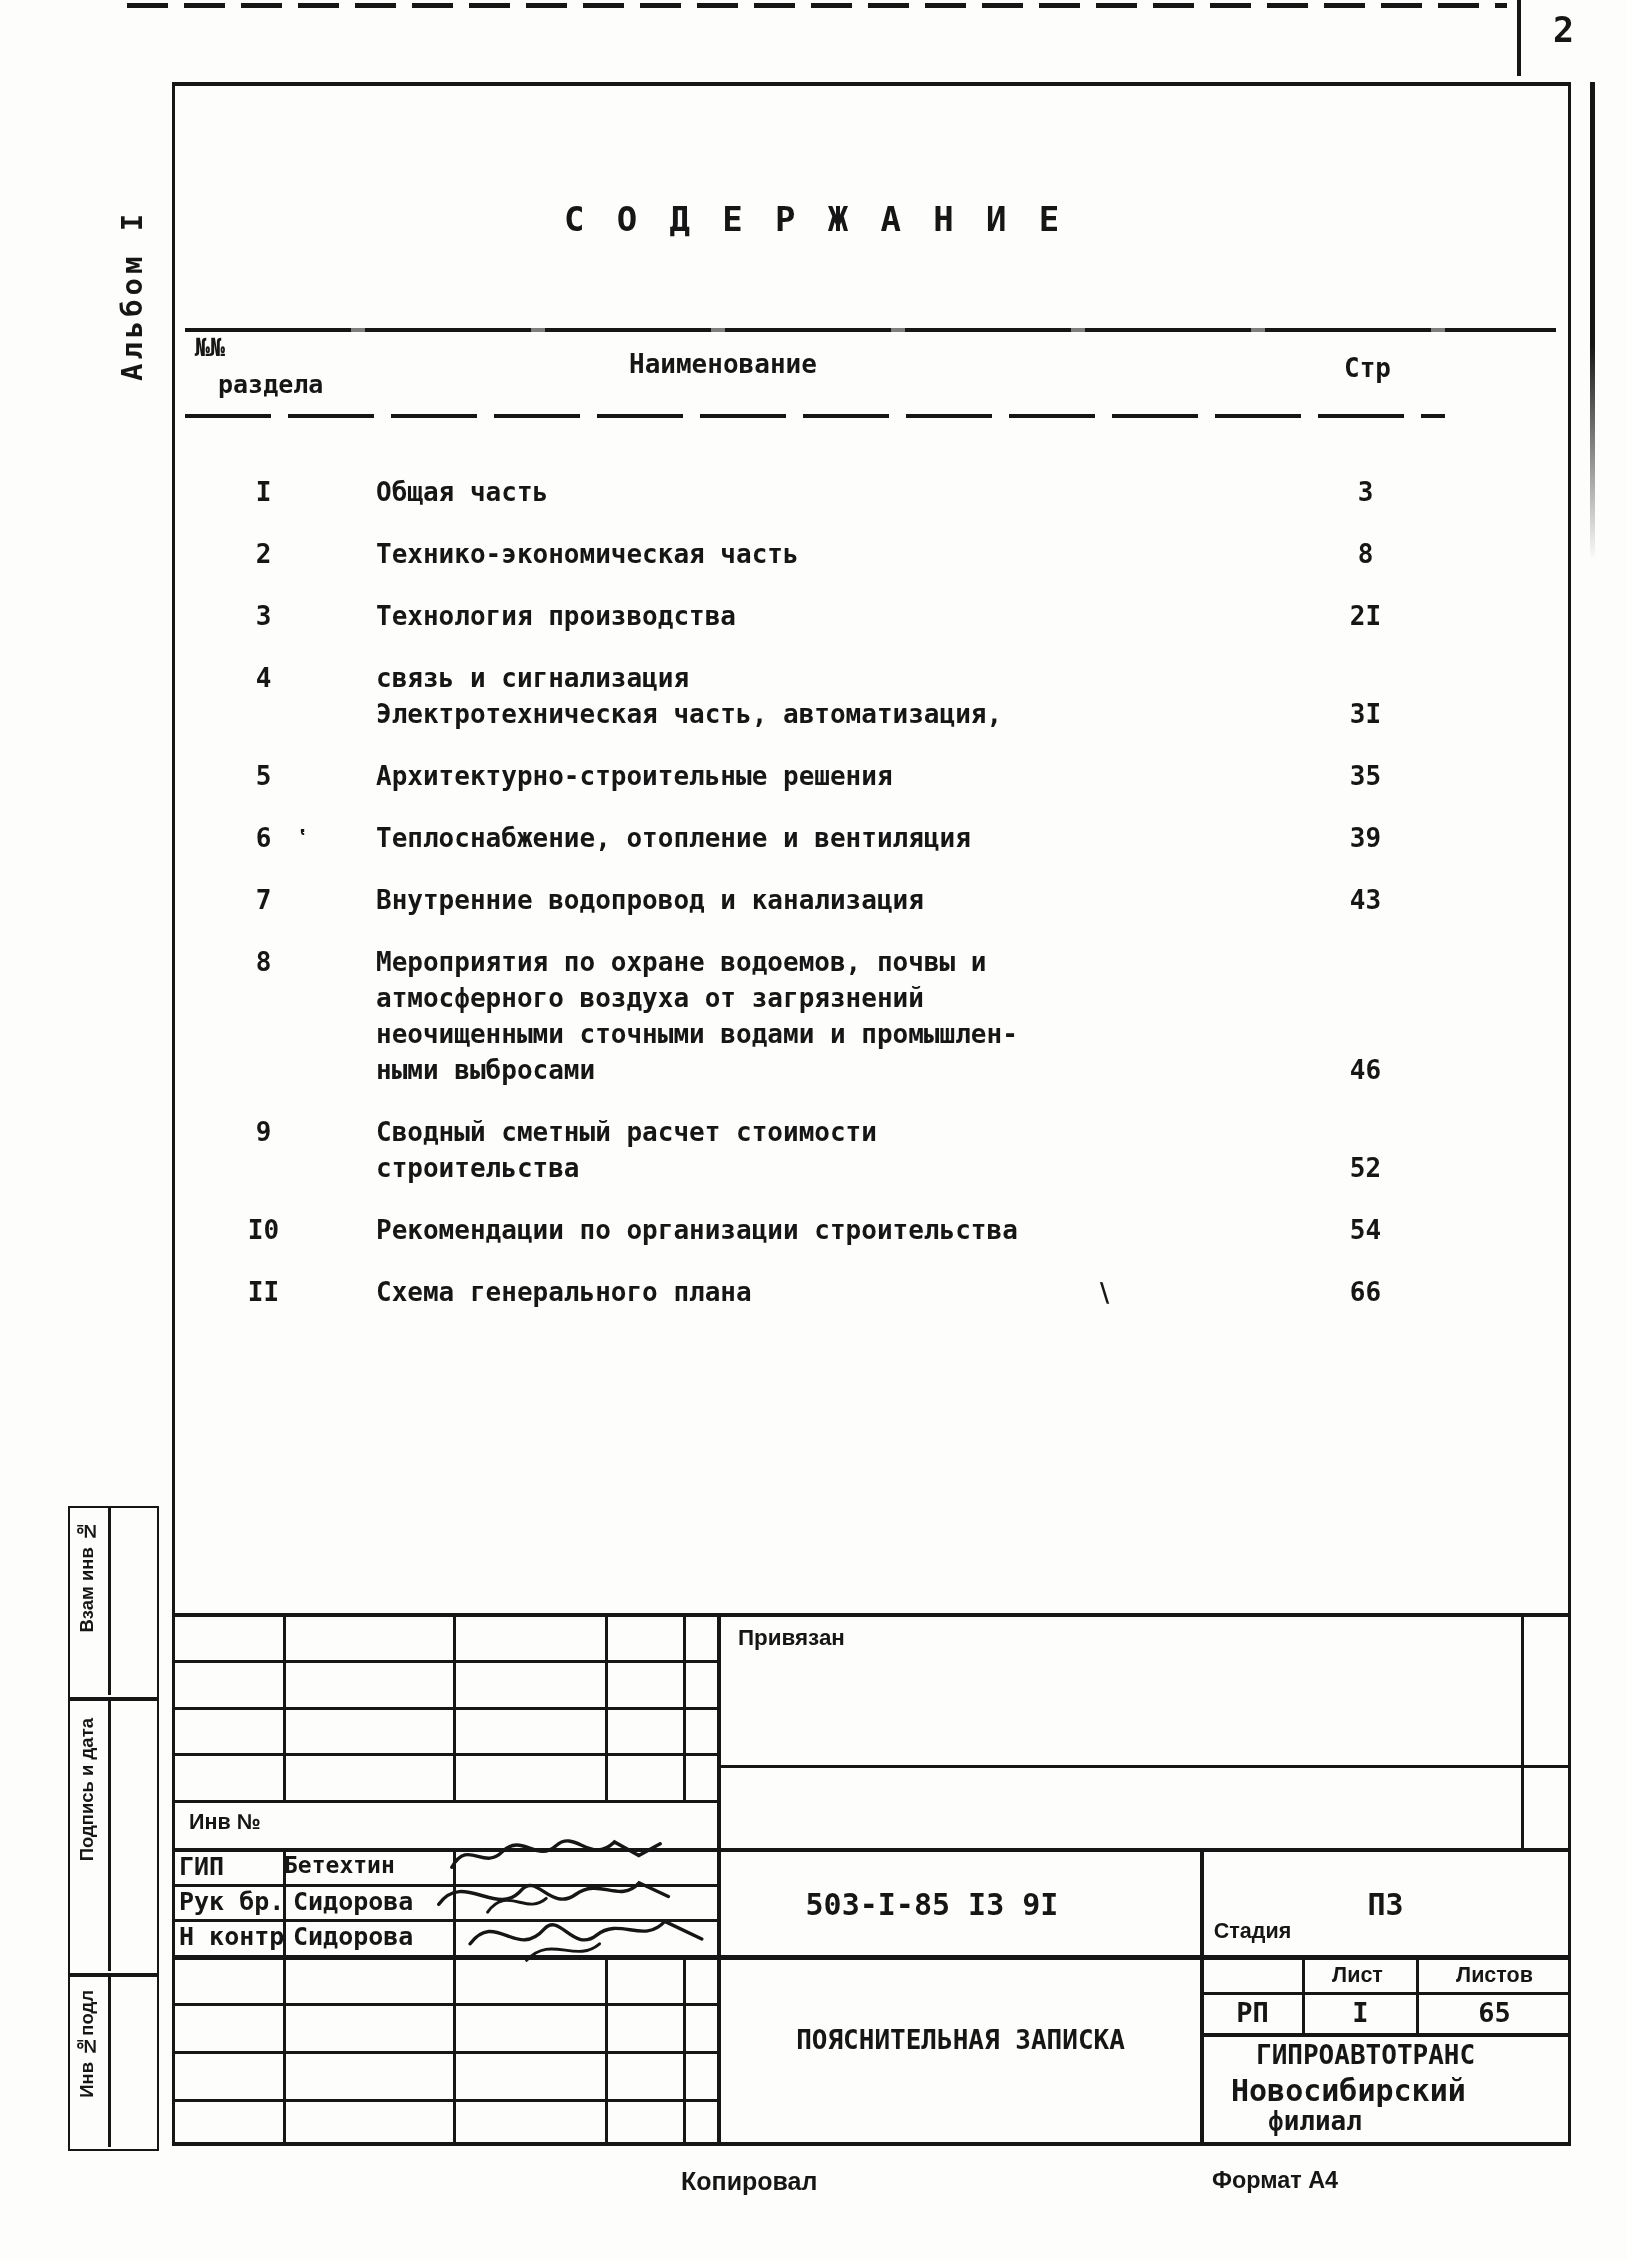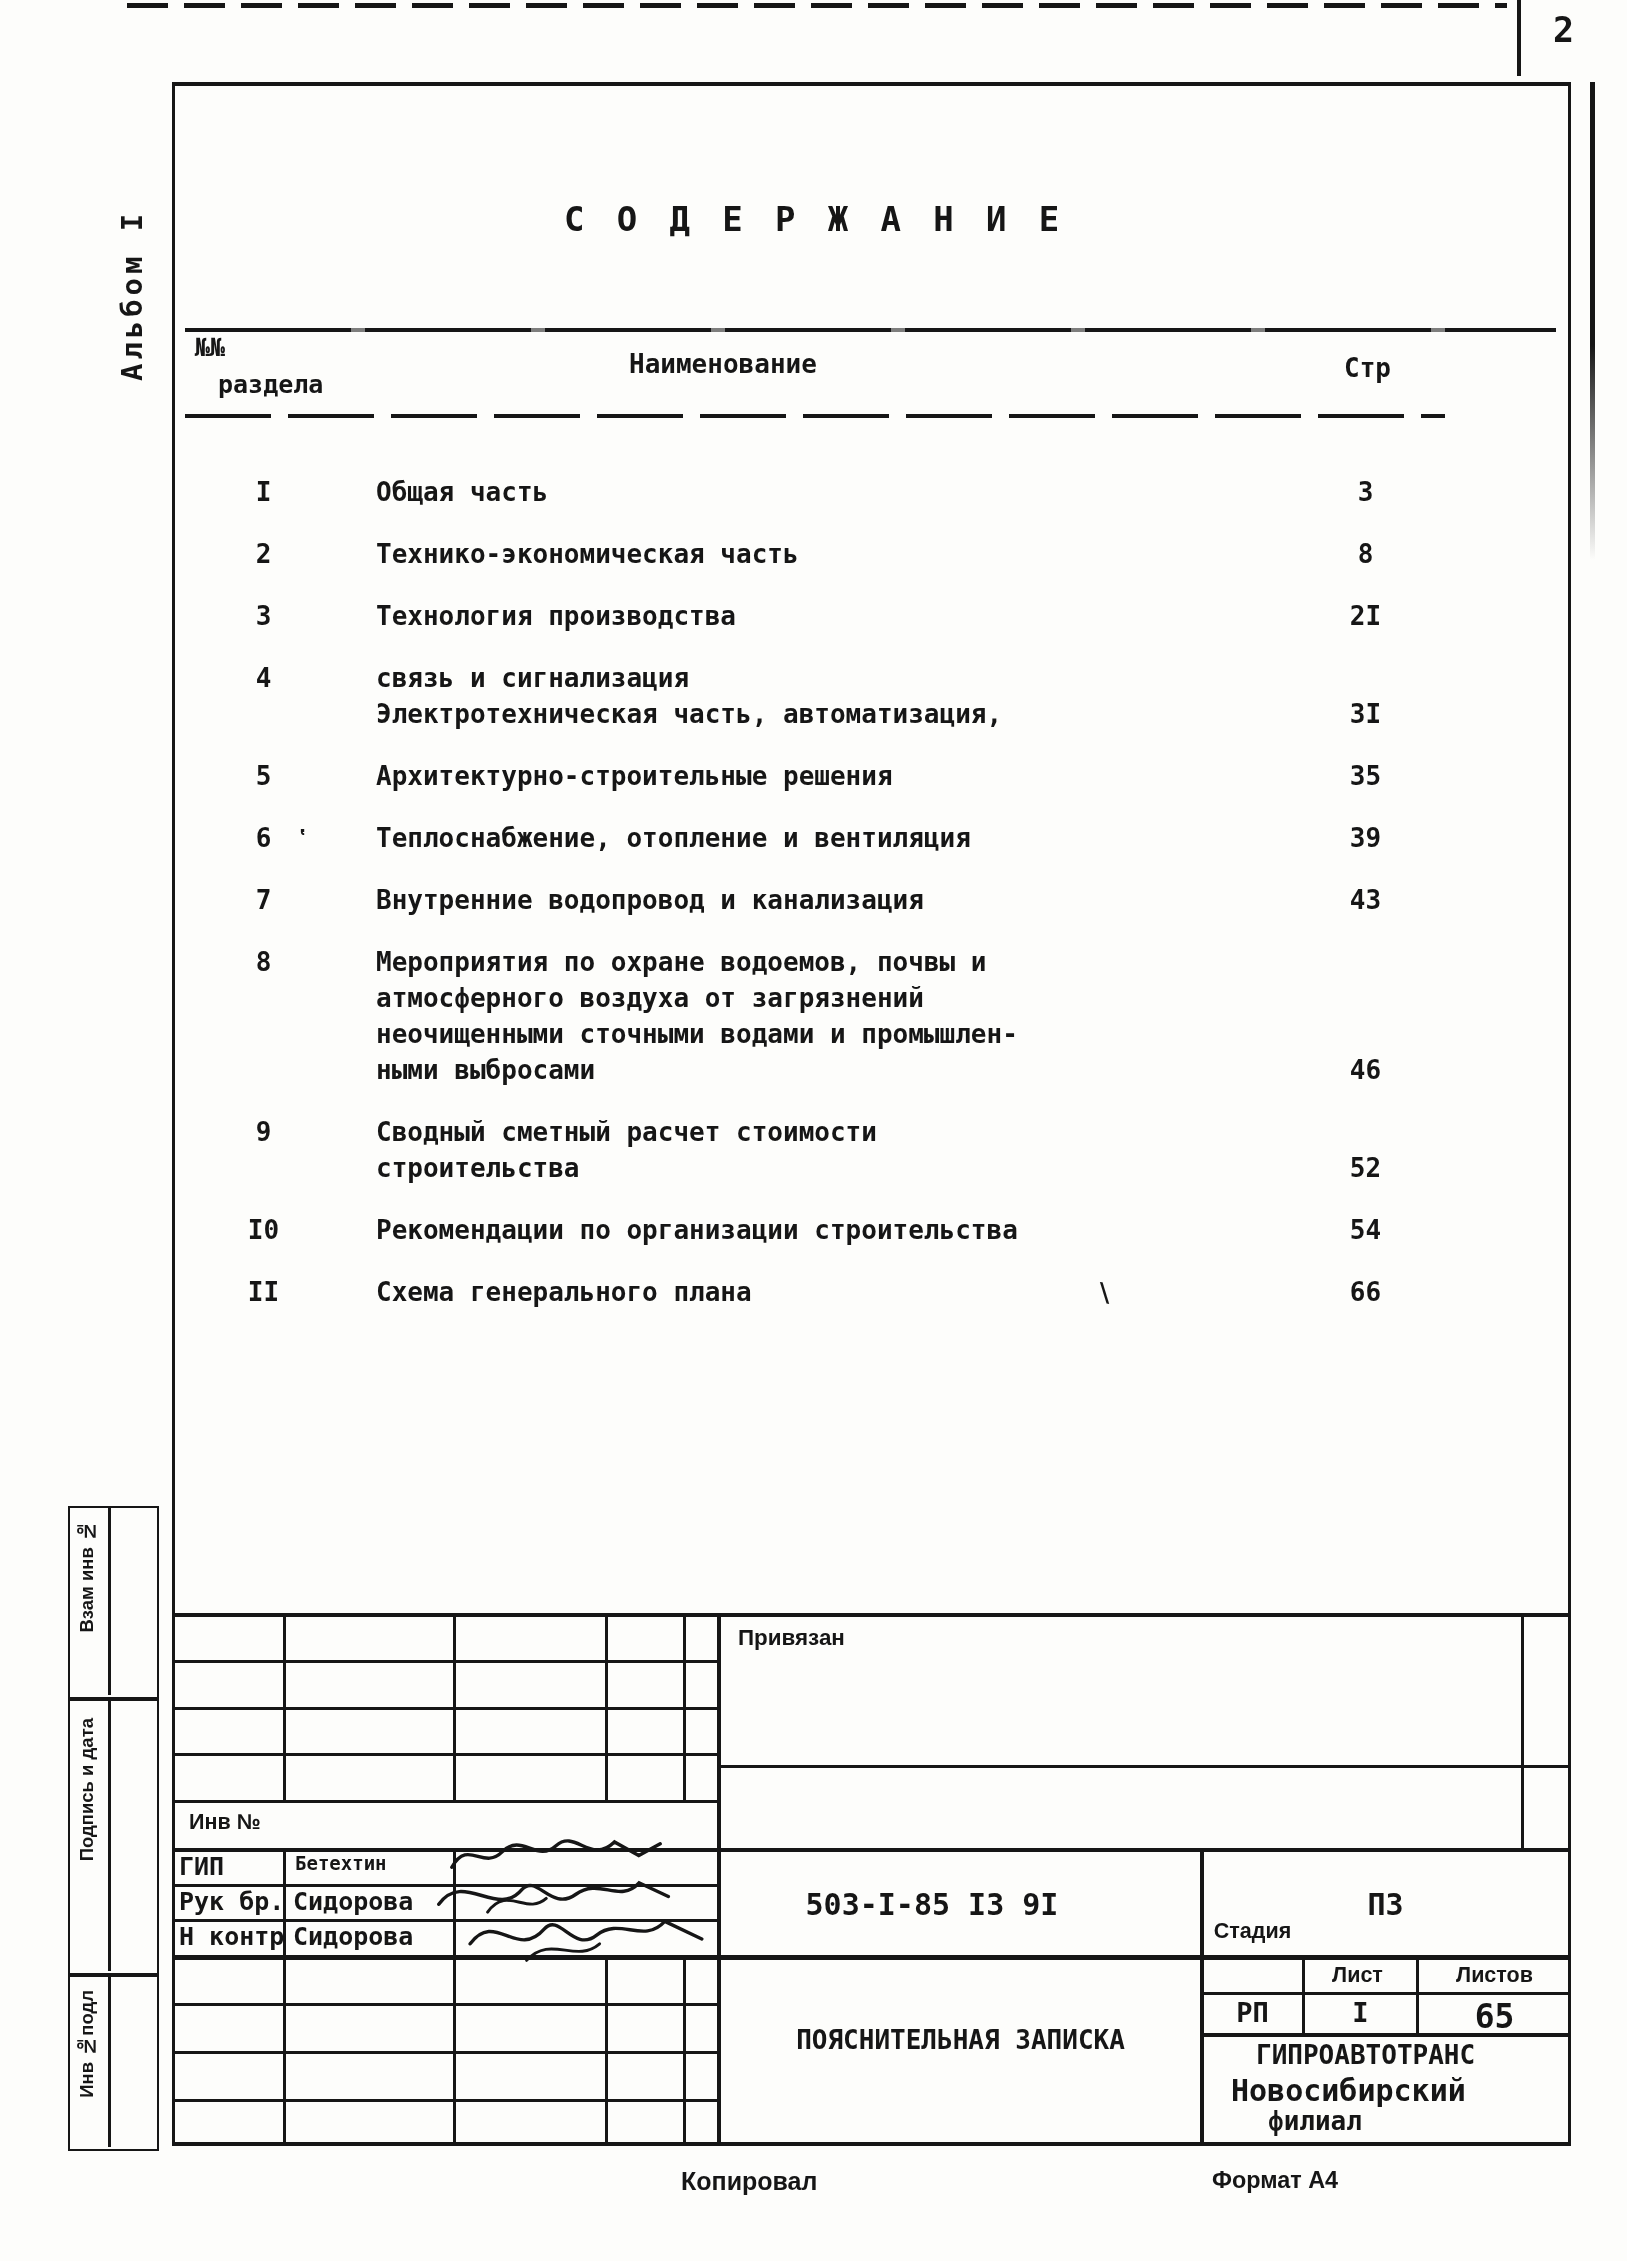--- a/index.html
+++ b/index.html
@@ -179,21 +179,21 @@
   <div class="lbl" style="left:738px; top:1625px; font-size:22.4px;">Привязан</div>
 
   <div class="lbl" style="left:189px; top:1810px; font-size:21.5px;">Инв №</div>
 
   <div class="line" style="left:172px; top:1884px; width:545px; height:2.9px;"></div>
   <div class="line" style="left:172px; top:1919px; width:545px; height:2.9px;"></div>
   <div class="line" style="left:283px; top:1852px; width:2.9px; height:103px;"></div>
   <div class="line" style="left:453px; top:1852px; width:2.9px; height:103px;"></div>
 
   <div class="t" style="left:179px; top:1852px; font-size:25px;">ГИП</div>
-  <div class="t" style="left:295px; top:1852px; font-size:19px;">Бетехтин</div>
+  <div class="t" style="left:284px; top:1852px; font-size:23px;">Бетехтин</div>
   <div class="t" style="left:179px; top:1887px; font-size:25px;">Рук бр.</div>
   <div class="t" style="left:293px; top:1887px; font-size:25px;">Сидорова</div>
   <div class="t" style="left:179px; top:1922px; font-size:25px;">Н контр</div>
   <div class="t" style="left:293px; top:1922px; font-size:25px;">Сидорова</div>
 
   <svg class="sig" style="left:444px; top:1830px;" width="224" height="54" viewBox="0 0 230 55">
     <path d="M8,38 C25,8 40,42 60,22 S95,34 115,16 S150,36 175,12 L200,26 L222,14" stroke="#161616" stroke-width="3.5" fill="none" stroke-linecap="round"></path>
   </svg>
   <svg class="sig" style="left:429px; top:1865px;" width="254" height="59" viewBox="0 0 260 60">
     <path d="M10,40 C35,5 70,55 95,25 C110,8 125,48 150,30 S195,40 215,18 L245,32" stroke="#161616" stroke-width="3.5" fill="none" stroke-linecap="round"></path>
@@ -222,21 +222,21 @@
   <div class="line" style="left:1203px; top:1992px; width:367px; height:2.9px;"></div>
   <div class="line" style="left:1203px; top:2033px; width:367px; height:3.9px;"></div>
   <div class="line" style="left:1302px; top:1960px; width:2.9px; height:76px;"></div>
   <div class="line" style="left:1416px; top:1960px; width:2.9px; height:76px;"></div>
 
   <div class="lbl" style="left:1203px; top:1919px; width:99px; text-align:center; font-size:21.5px;">Стадия</div>
   <div class="lbl" style="left:1305px; top:1963px; width:105px; text-align:center; font-size:21.5px;">Лист</div>
   <div class="lbl" style="left:1419px; top:1963px; width:151px; text-align:center; font-size:21.5px;">Листов</div>
   <div class="t" style="left:1203px; top:1997px; width:99px; text-align:center; font-size:27px;">РП</div>
   <div class="t" style="left:1305px; top:1997px; width:111px; text-align:center; font-size:27px;">I</div>
-  <div class="t" style="left:1419px; top:1997px; width:151px; text-align:center; font-size:33px;">65</div>
+  <div class="t" style="left:1419px; top:1997px; width:151px; text-align:center; font-size:27px;">65</div>
 
   <div class="t" style="left:1256px; top:2040px; font-size:26px;">ГИПРОАВТОТРАНС</div>
   <div class="t" style="left:1231px; top:2073px; font-size:30px;">Новосибирский</div>
   <div class="t" style="left:1268px; top:2106px; font-size:26px;">филиал</div>
 
   <div class="stripcell" style="left:68px; top:1506px; width:91px; height:193px;">
     <div class="line" style="left:38px; top:0; width:2.9px; height:187px;"></div>
   </div>
   <div class="lbl rot" style="left:76px; top:1521px; font-size:18.5px;">Взам инв №</div>
 

